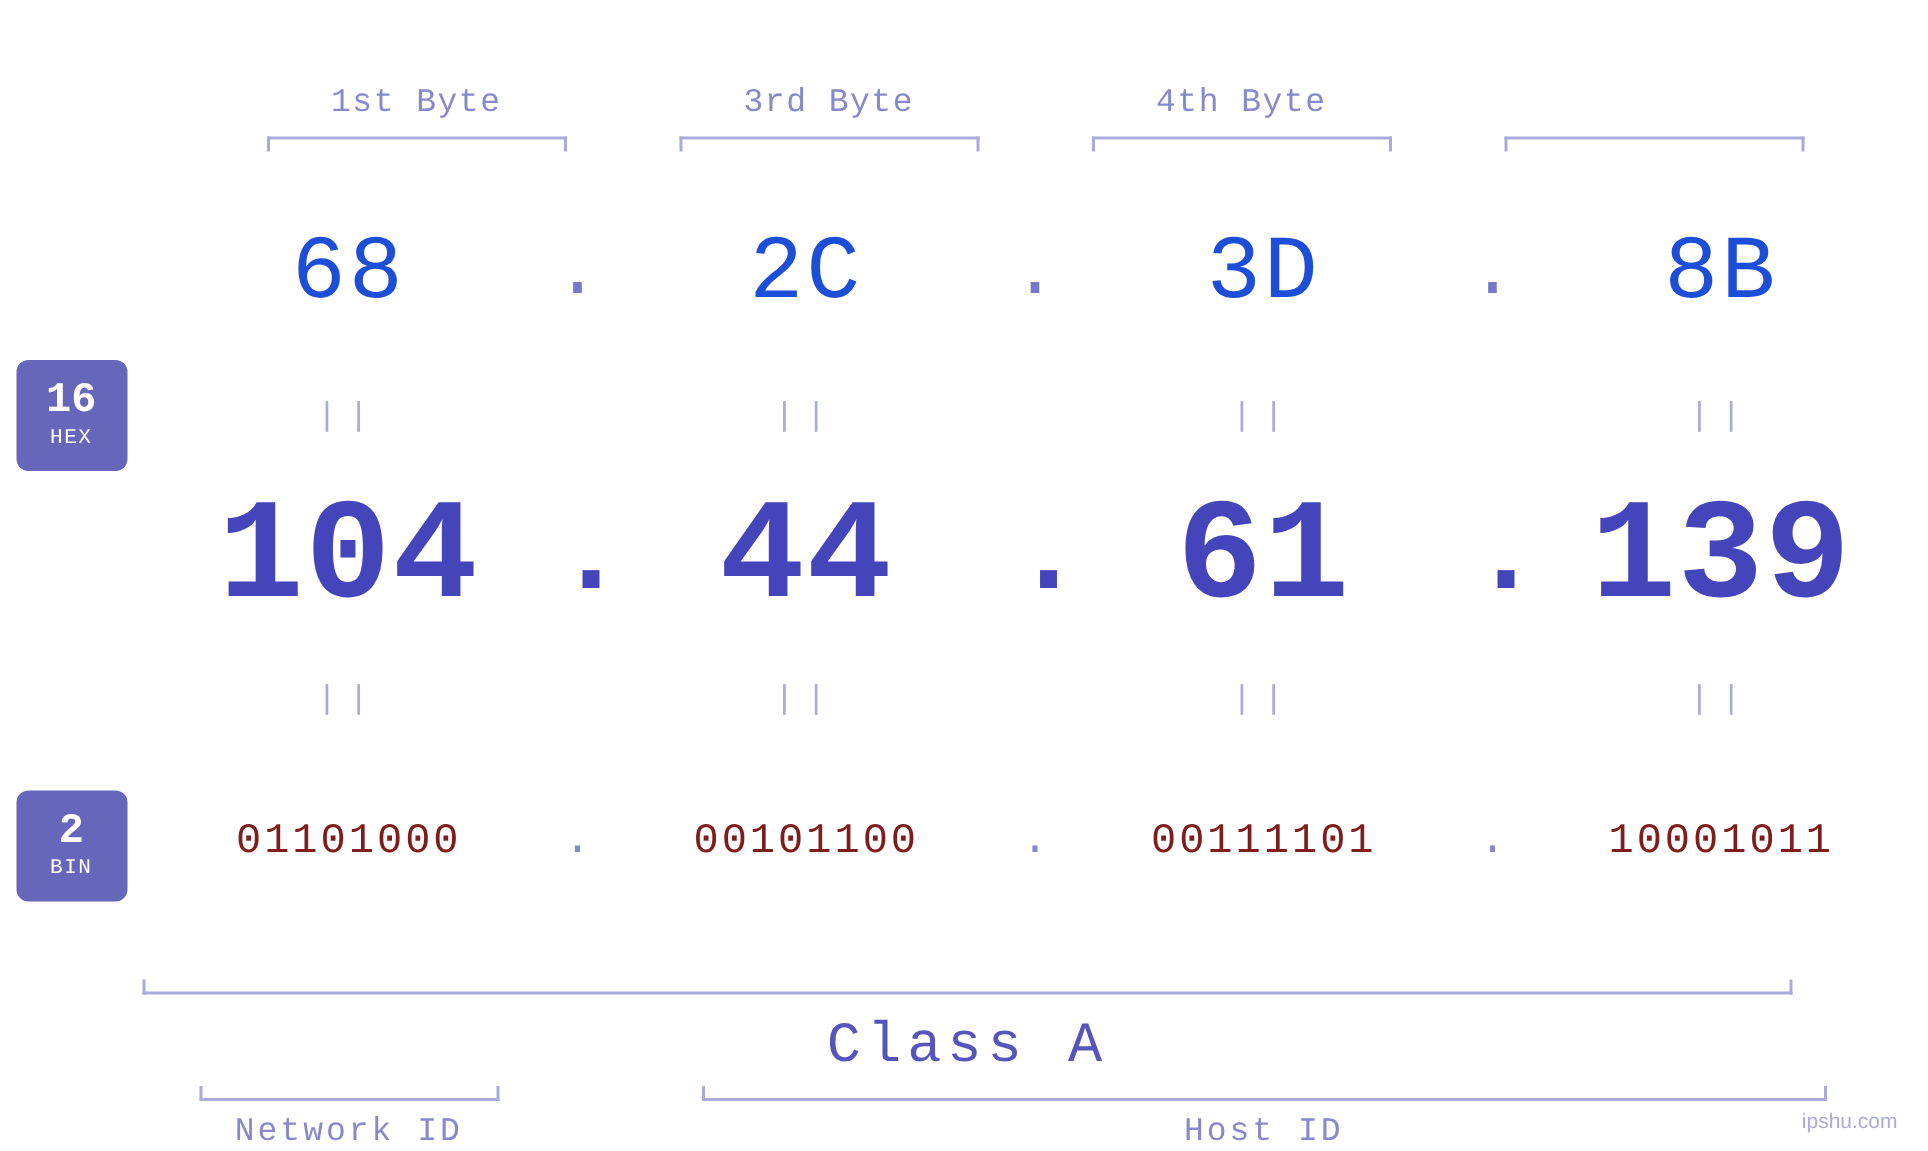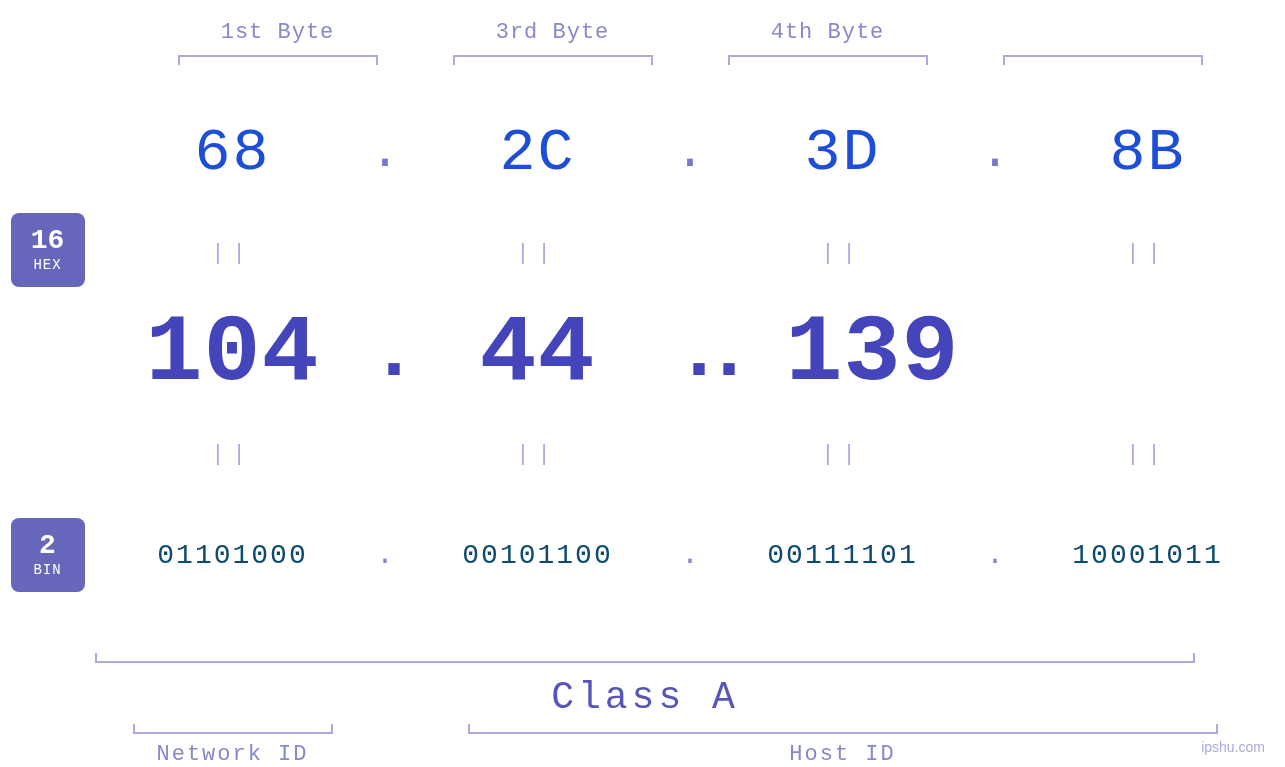--- a/index.html
+++ b/index.html
@@ -20,20 +20,21 @@
       display: flex;
       flex-direction: column;
     }
 
     
     .byte-headers {
       display: flex;
       margin-left: 140px;
       padding-top: 20px;
       padding-bottom: 10px;
+      margin-top: 36px;
     }
 
     .byte-header {
       width: 275px;
       text-align: center;
       color: #8888cc;
       font-size: 22px;
       letter-spacing: 1px;
     }
 
@@ -144,21 +145,21 @@
     }
 
     .dec-value {
       color: #4444bb;
       font-size: 95px;
       font-weight: bold;
       letter-spacing: 1px;
     }
 
     .bin-value {
-      color: #0c4a6e;
+      color: #7f1d1d;
       font-size: 28px;
       letter-spacing: 2px;
     }
 
     .dot {
       font-size: 80px;
       color: #5555aa;
       line-height: 1;
       width: 30px;
       text-align: center;
@@ -408,20 +409,23 @@
 
       <div class="values-row row-with-dots">
         <div class="value-cell">
           <span class="dec-value">104</span>
         </div>
         <span class="dot dot-dec">.</span>
         <div class="value-cell">
           <span class="dec-value">44</span>
         </div>
         <span class="dot dot-dec">.</span>
+        <div class="value-cell">
+          <span class="dec-value">61</span>
+        </div>
         <span class="dot dot-dec">.</span>
         <div class="value-cell">
           <span class="dec-value">139</span>
         </div>
       </div>
 
       <div class="equals-row">
         <div class="equals-cell">||</div>
         <div class="equals-spacer"></div>
         <div class="equals-cell">||</div>

